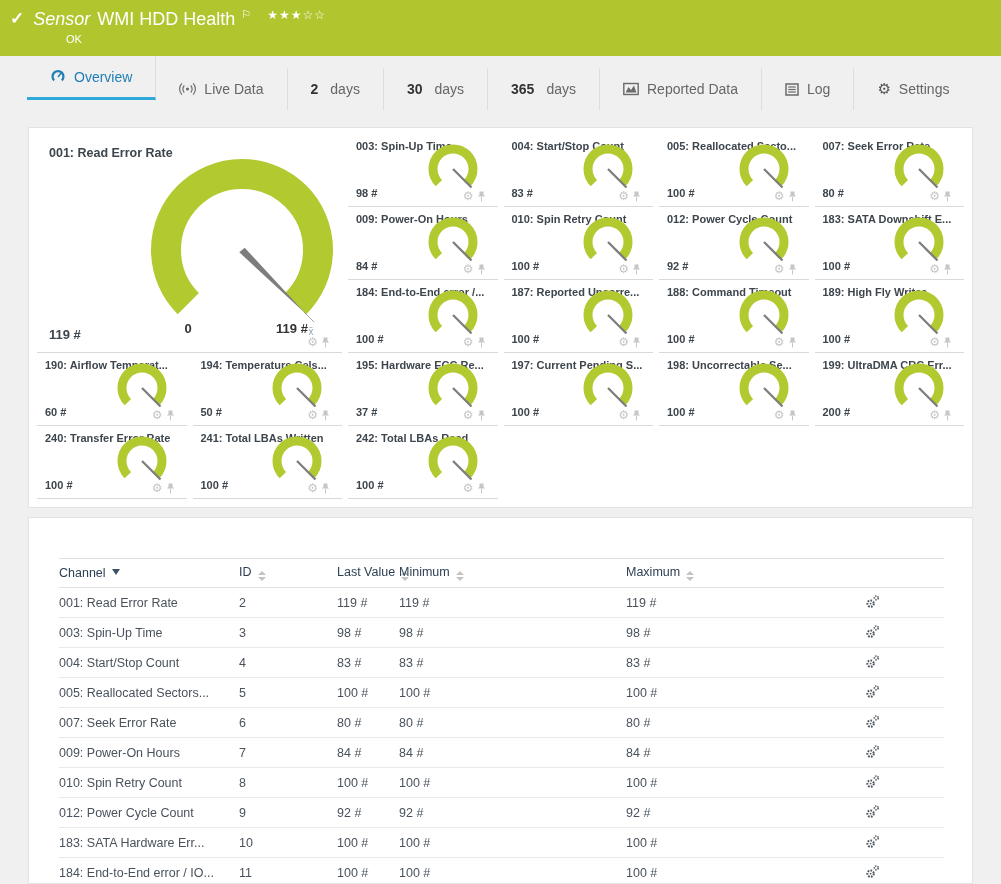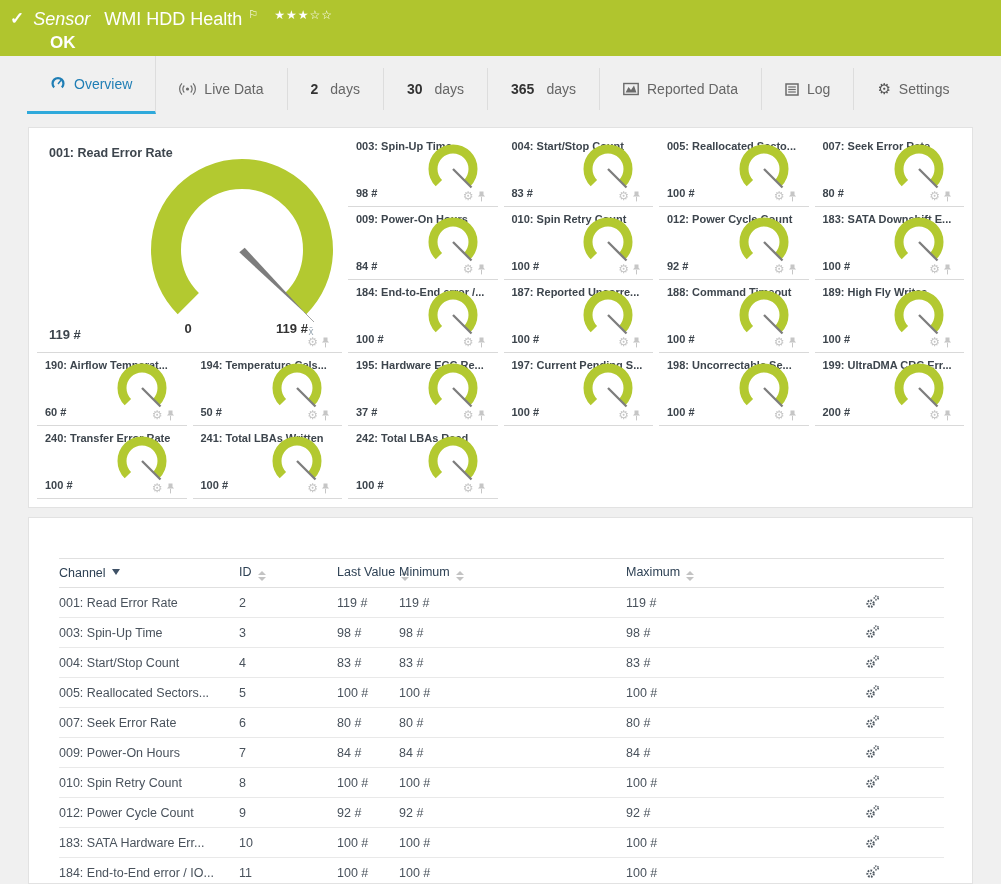--- a/index.html
+++ b/index.html
@@ -4,33 +4,33 @@
 <style>
   * { margin:0; padding:0; box-sizing:border-box; }
   html,body { width:1001px; height:884px; overflow:hidden; background:#f0f0f0;
     font-family:"Liberation Sans", sans-serif; }
   .stage { position:relative; width:1001px; height:884px; }
 
   
   .statusbar { position:absolute; left:0; top:0; width:1001px; height:56px; background:#b0c52e; color:#fff; }
   .statusbar .row1 { position:absolute; left:10px; top:8px; display:flex; align-items:flex-start; }
   .check { font-size:17px; font-weight:700; margin-right:9px; line-height:22px; }
-  .kind { font-style:italic; font-size:18px; line-height:22px; margin-right:14px; }
+  .kind { font-style:italic; font-size:18px; line-height:22px; margin-right:7px; }
   .sname { font-size:18px; line-height:22px; }
   .flag { font-size:11px; margin-left:6px; line-height:12px; }
   .stars { font-size:12px; letter-spacing:1px; margin-left:16px; line-height:14px; }
-  .status-ok { position:absolute; left:50px; top:33px; font-size:17px; font-weight:700; }
+  .status-ok { position:absolute; left:66px; top:33px; font-size:11px; font-weight:400; }
 
   
   .tabs { position:absolute; left:27px; top:56px; right:0; height:60px; display:flex; align-items:stretch; }
   .tab { display:flex; align-items:center; gap:8px; padding:0 23px; font-size:14px; color:#666;
          border-right:1px solid #ddd; cursor:pointer; height:42px; margin-top:12px; }
   .tab:last-child { border-right:none; }
   .tab .ticon { display:inline-flex; align-items:center; color:#6b6b6b; }
-  .tab.active { color:#1f7eb5; border-bottom:3px solid #2fa9db; height:58px; margin-top:0; }
+  .tab.active { color:#1f7eb5; border-bottom:3px solid #2fa9db; height:44px; margin-top:0; }
   .tab.active .ticon { color:#1f7eb5; }
   .tab b { color:#333; font-weight:700; margin-right:4px; }
   .tab .gear-tab { font-size:15px; color:#555; }
   .tab.active + .tab {}
 
   
   .gauges-panel { position:absolute; left:28px; top:127px; width:945px; height:381px;
     background:#fff; border:1px solid #e2e2e2; display:grid;
     grid-template-columns:repeat(6,1fr); grid-auto-rows:73px; gap:0 6px; padding:6px 8px; }
   .gcell { position:relative; border-bottom:1px solid #d9d9d9; overflow:hidden; }

